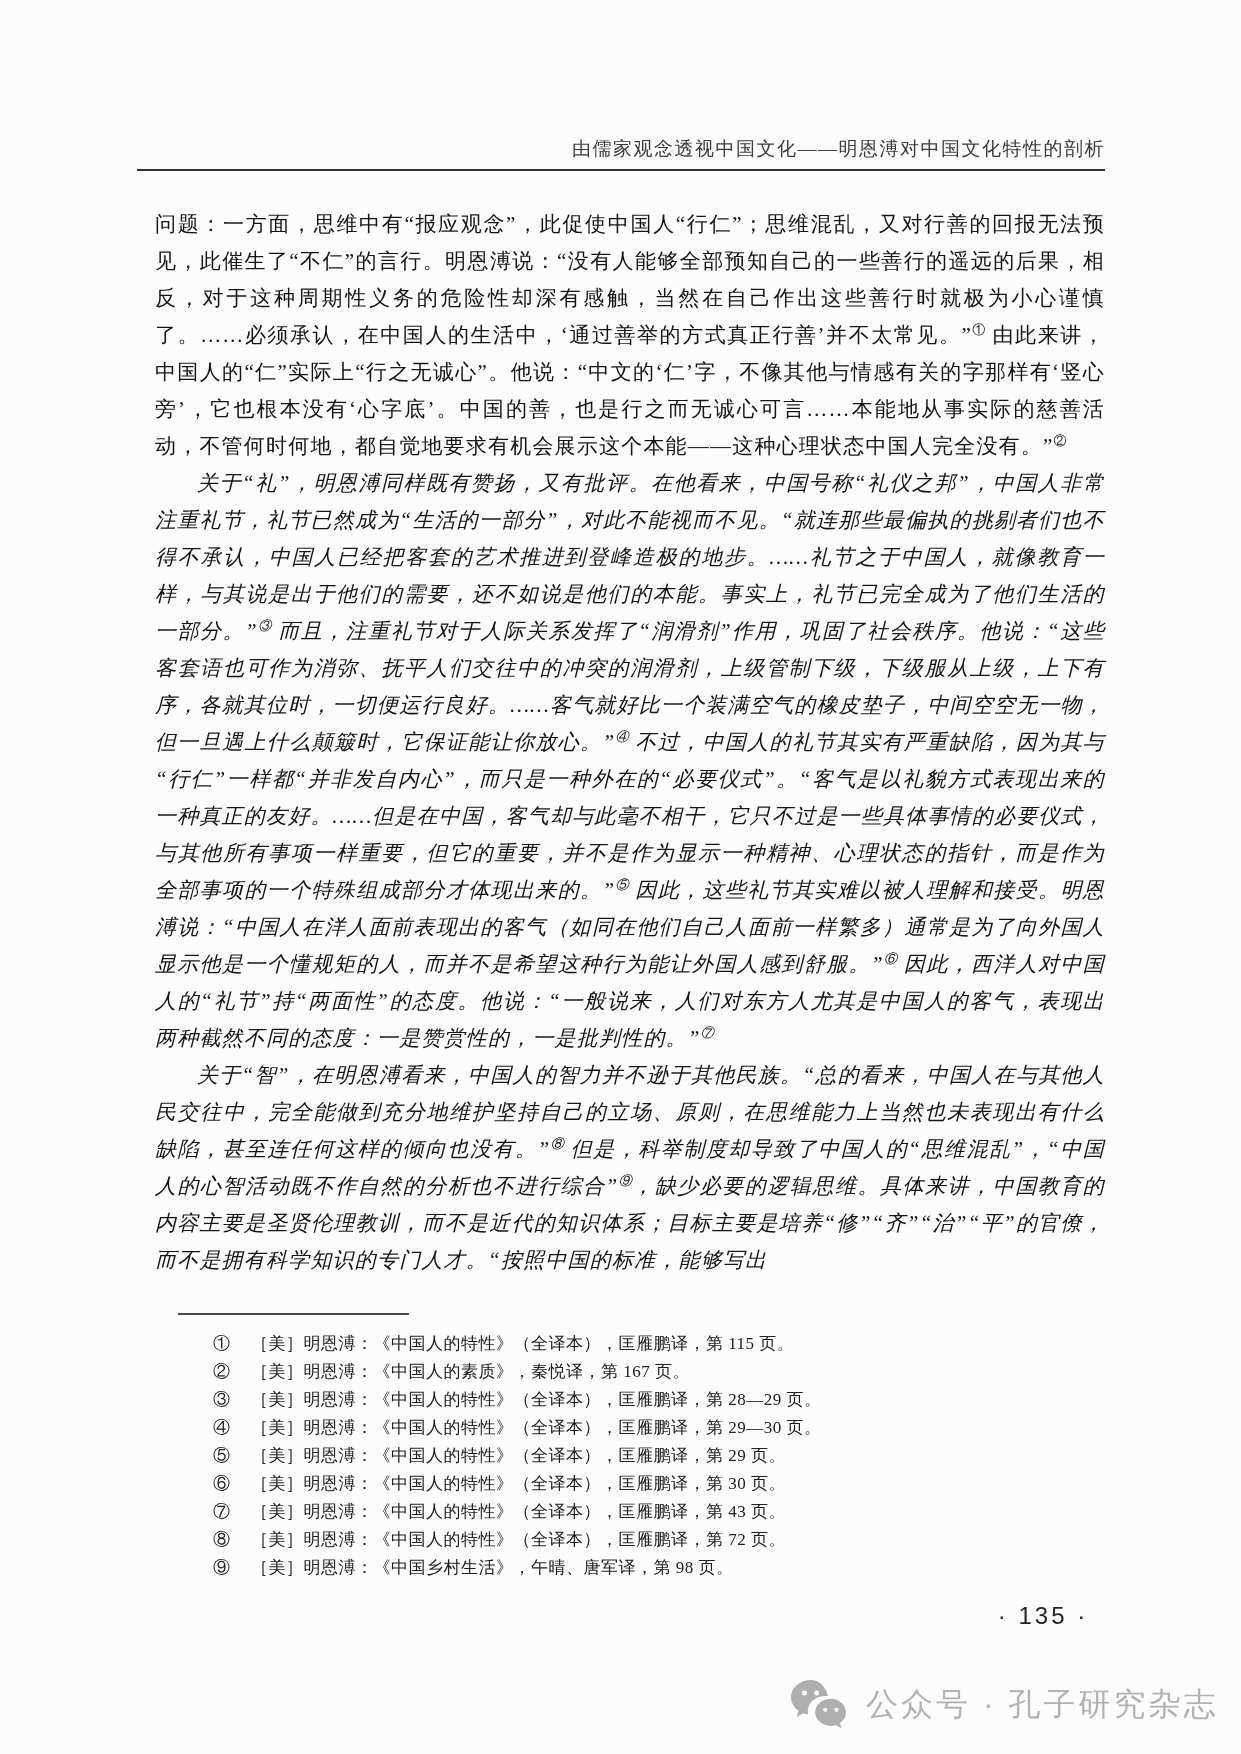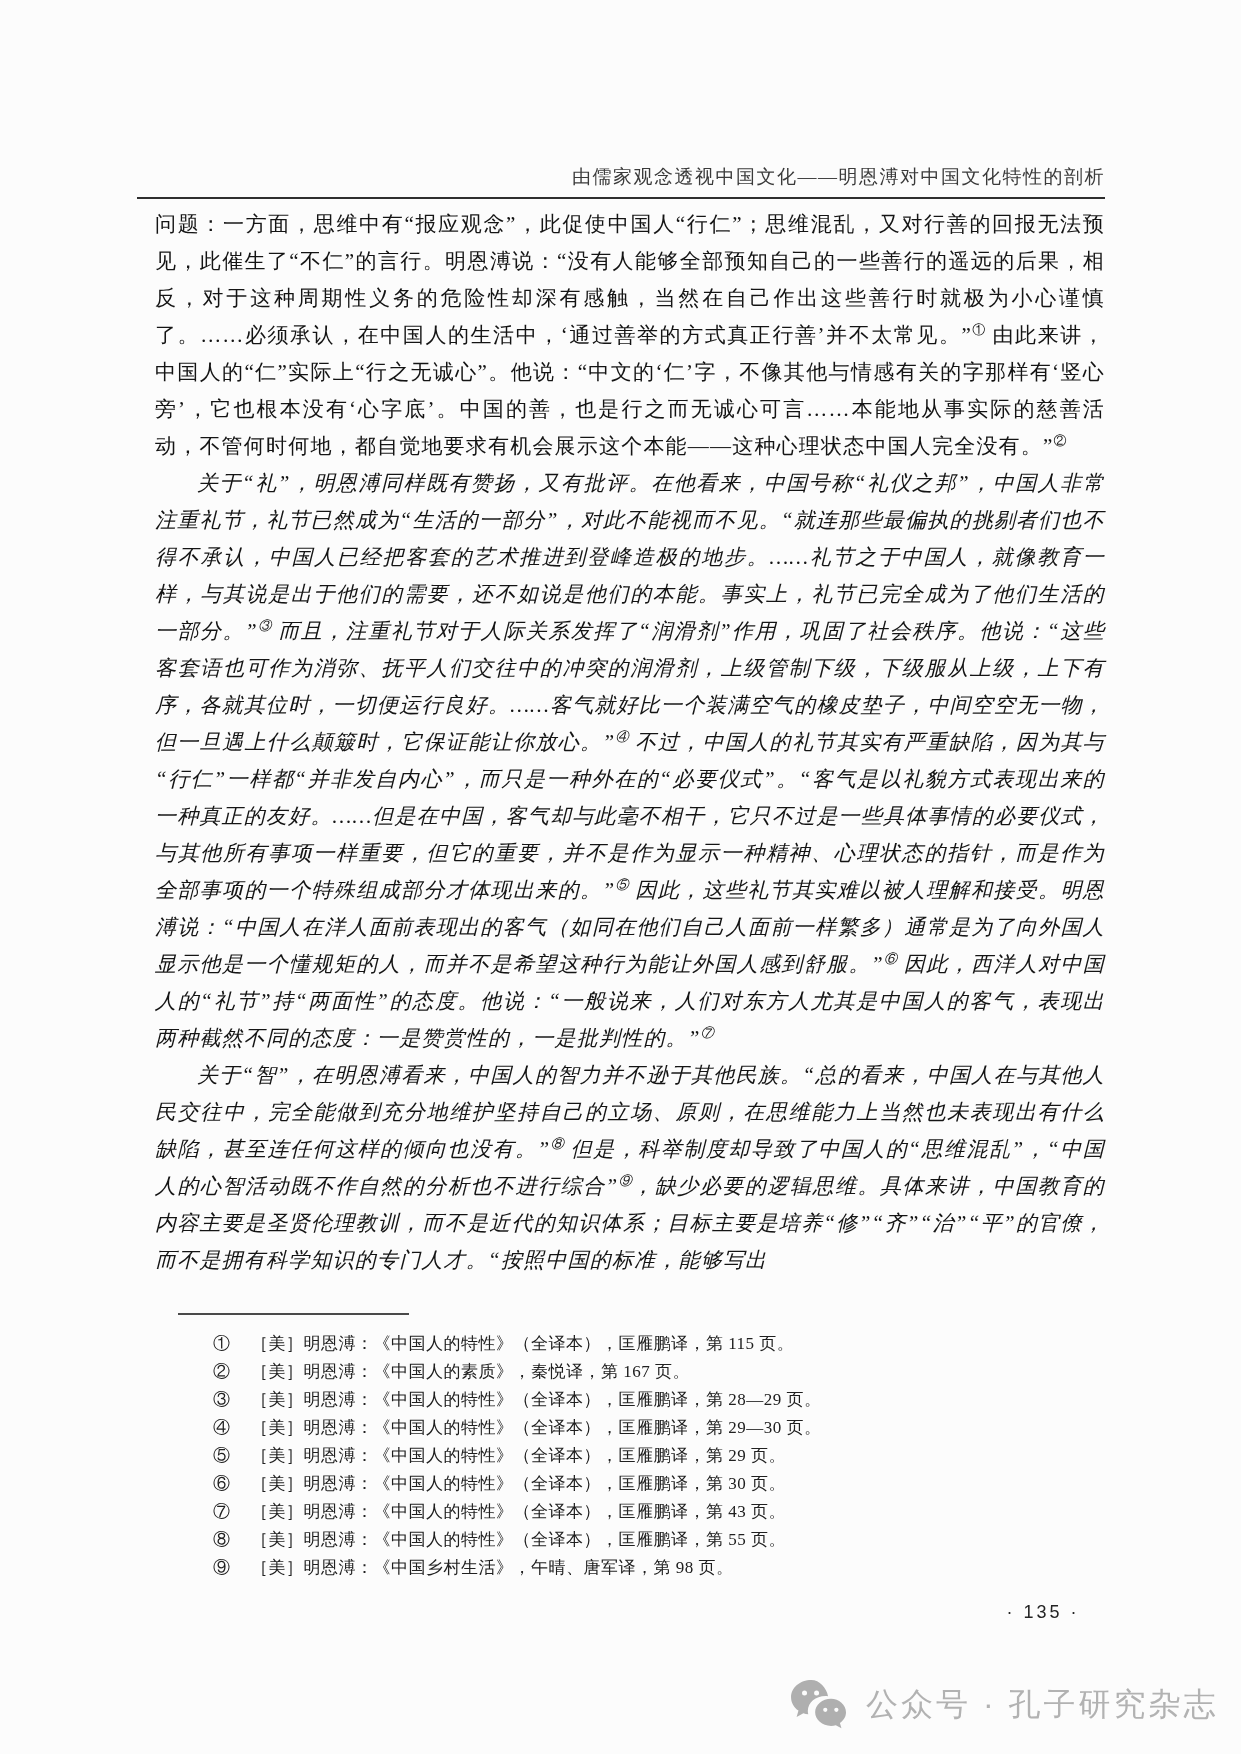--- a/index.html
+++ b/index.html
@@ -15,21 +15,20 @@
   
   .header {
     position:absolute; left:137px; width:968px; top:136px;
   }
   .header-title {
     text-align:right;
     font-size:19px;
     letter-spacing:1.5px;
     color:#3a3a3a;
     white-space:nowrap;
-    margin-top:28px;
   }
   .header-rule {
     margin-top:7px;
     border-bottom:2px solid #2e2e2e;
     height:0;
   }
   
   .bodytext {
     position:absolute; left:155px; width:950px; top:206px;
     font-size:21px; line-height:37px;
@@ -57,21 +56,21 @@
     color:#202020;
     letter-spacing:0.5px;
   }
   .fn-row { white-space:nowrap; }
   .fn-marker { display:inline-block; min-width:24px; margin-right:14px; }
   
   .page-number {
     position:absolute; left:953px; top:1602px; width:180px;
     text-align:center;
     font-family:"Liberation Sans","DejaVu Sans",sans-serif;
-    font-size:18px; letter-spacing:3px;
+    font-size:24px; letter-spacing:3px;
     color:#242424;
   }
   
   .watermark {
     position:absolute; left:788px; top:1678px;
     display:flex; align-items:center; gap:16px;
     color:#b2b2b2;
     font-family:"Liberation Sans","DejaVu Sans",sans-serif;
     font-size:32px; letter-spacing:3px;
     white-space:nowrap;
@@ -113,21 +112,21 @@
     <div class="fn-row">
       <span class="fn-marker">⑤</span><span class="fn-text">［美］明恩溥：《中国人的特性》（全译本），匡雁鹏译，第 29 页。</span>
     </div>
     <div class="fn-row">
       <span class="fn-marker">⑥</span><span class="fn-text">［美］明恩溥：《中国人的特性》（全译本），匡雁鹏译，第 30 页。</span>
     </div>
     <div class="fn-row">
       <span class="fn-marker">⑦</span><span class="fn-text">［美］明恩溥：《中国人的特性》（全译本），匡雁鹏译，第 43 页。</span>
     </div>
     <div class="fn-row">
-      <span class="fn-marker">⑧</span><span class="fn-text">［美］明恩溥：《中国人的特性》（全译本），匡雁鹏译，第 55 页。</span>
+      <span class="fn-marker">⑧</span><span class="fn-text">［美］明恩溥：《中国人的特性》（全译本），匡雁鹏译，第 72 页。</span>
     </div>
     <div class="fn-row">
       <span class="fn-marker">⑨</span><span class="fn-text">［美］明恩溥：《中国乡村生活》，午晴、唐军译，第 98 页。</span>
     </div>
   </div>
 
   <div class="page-number">· 135 ·</div>
 
   <div class="watermark">
     <span class="wm-icon">

